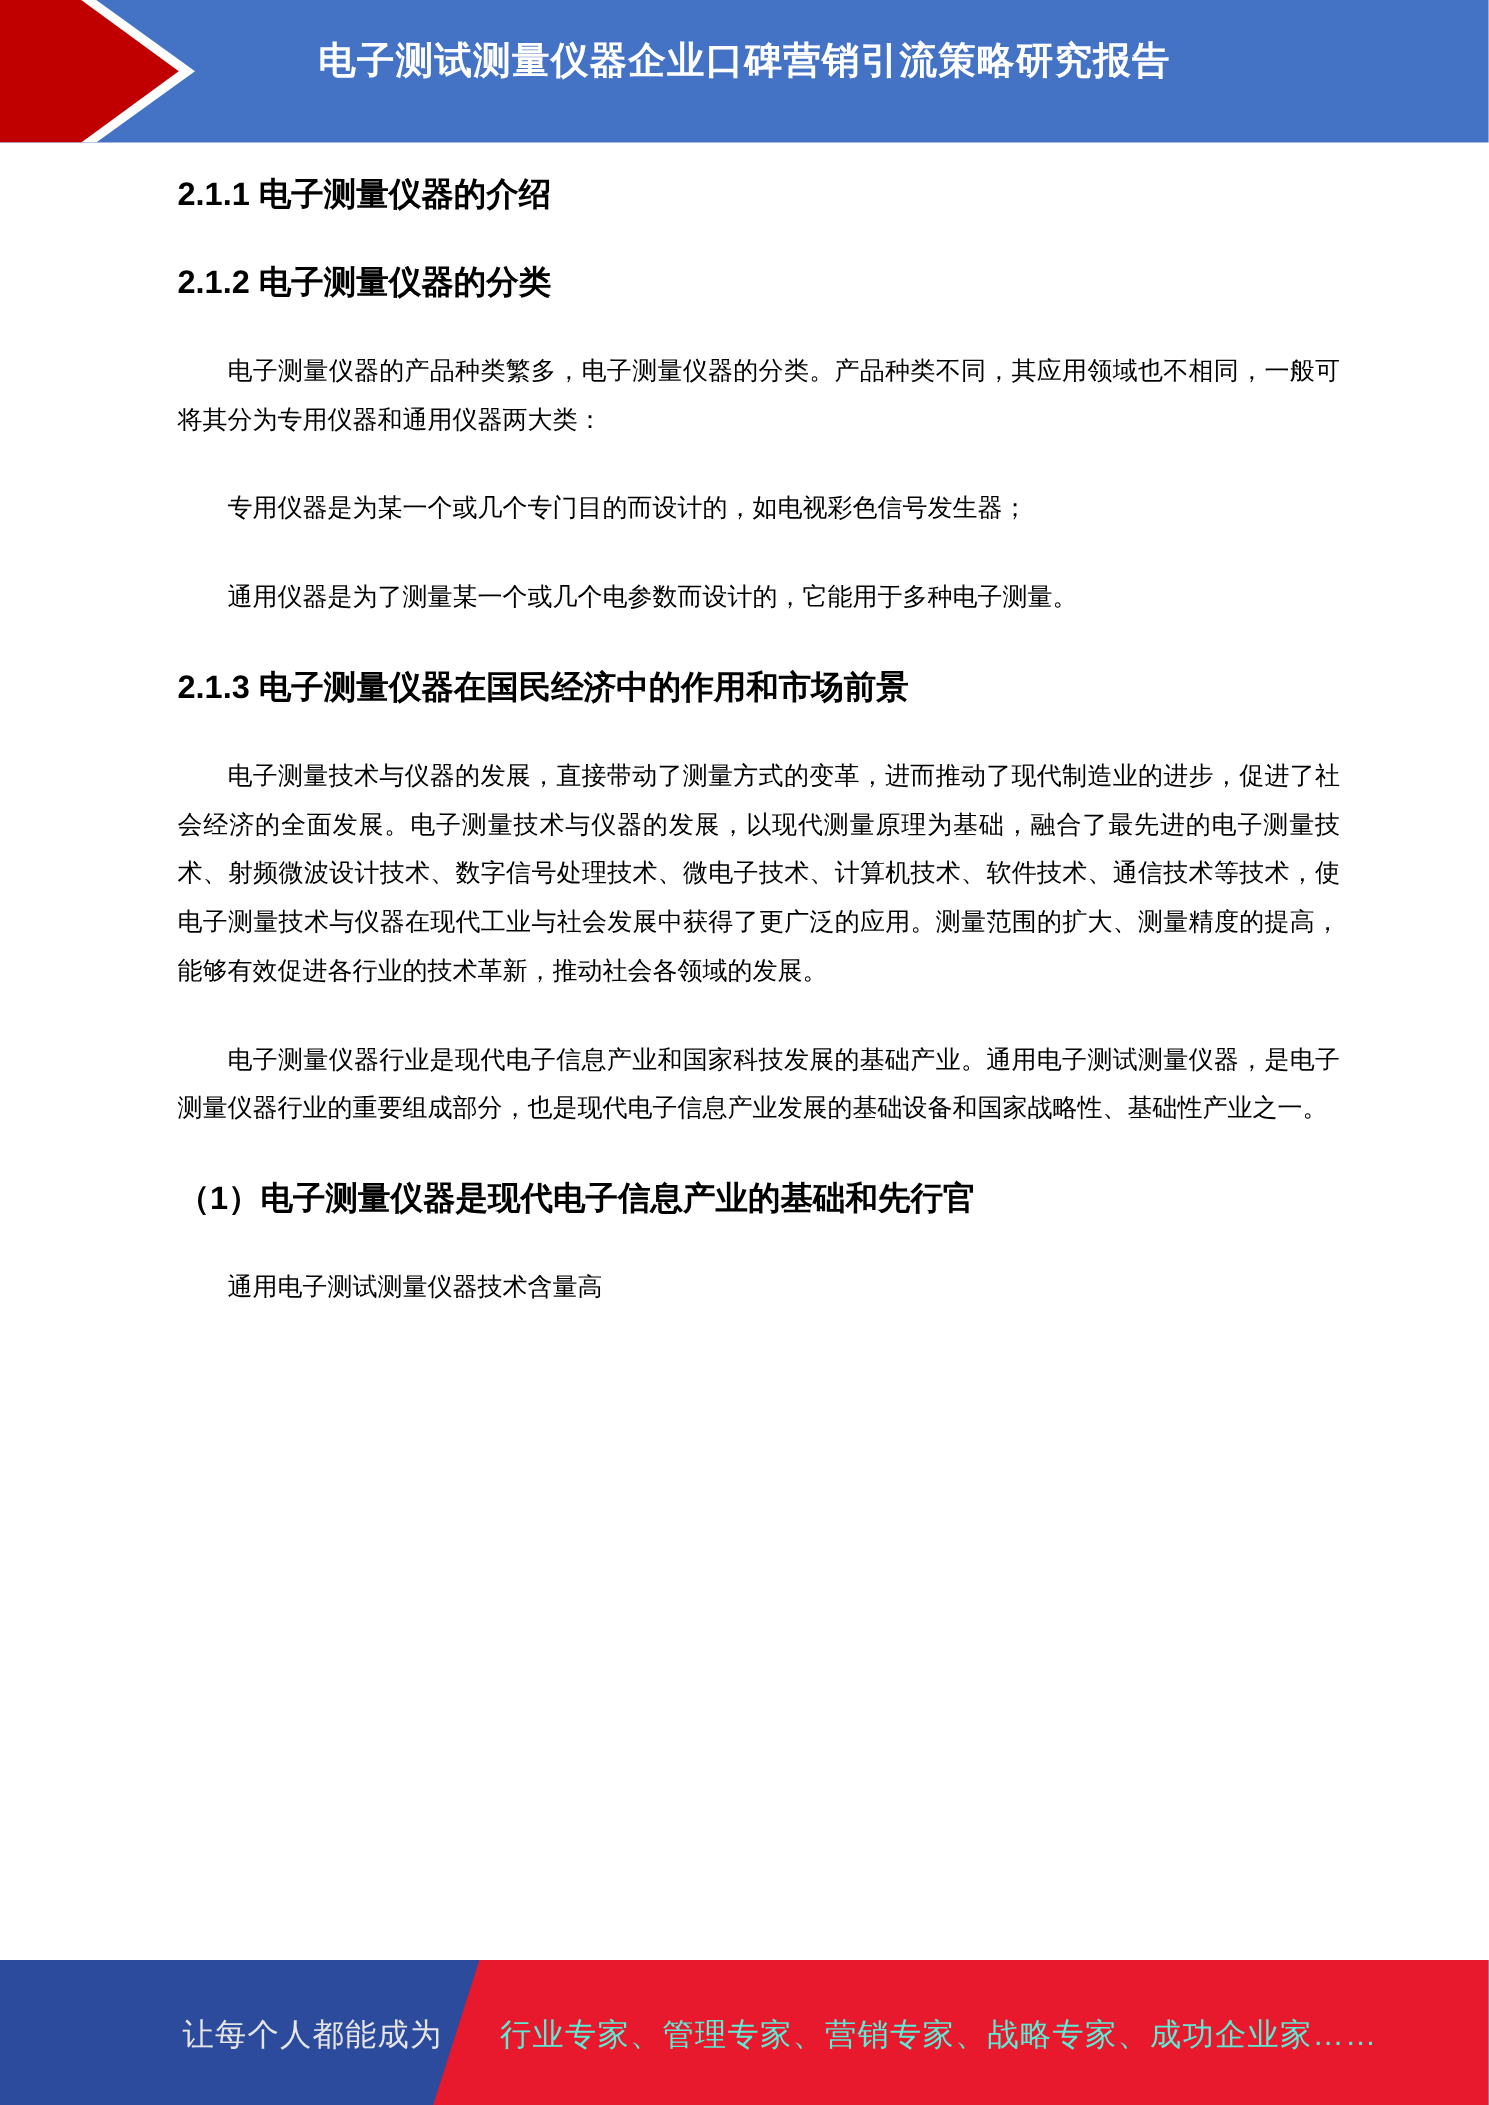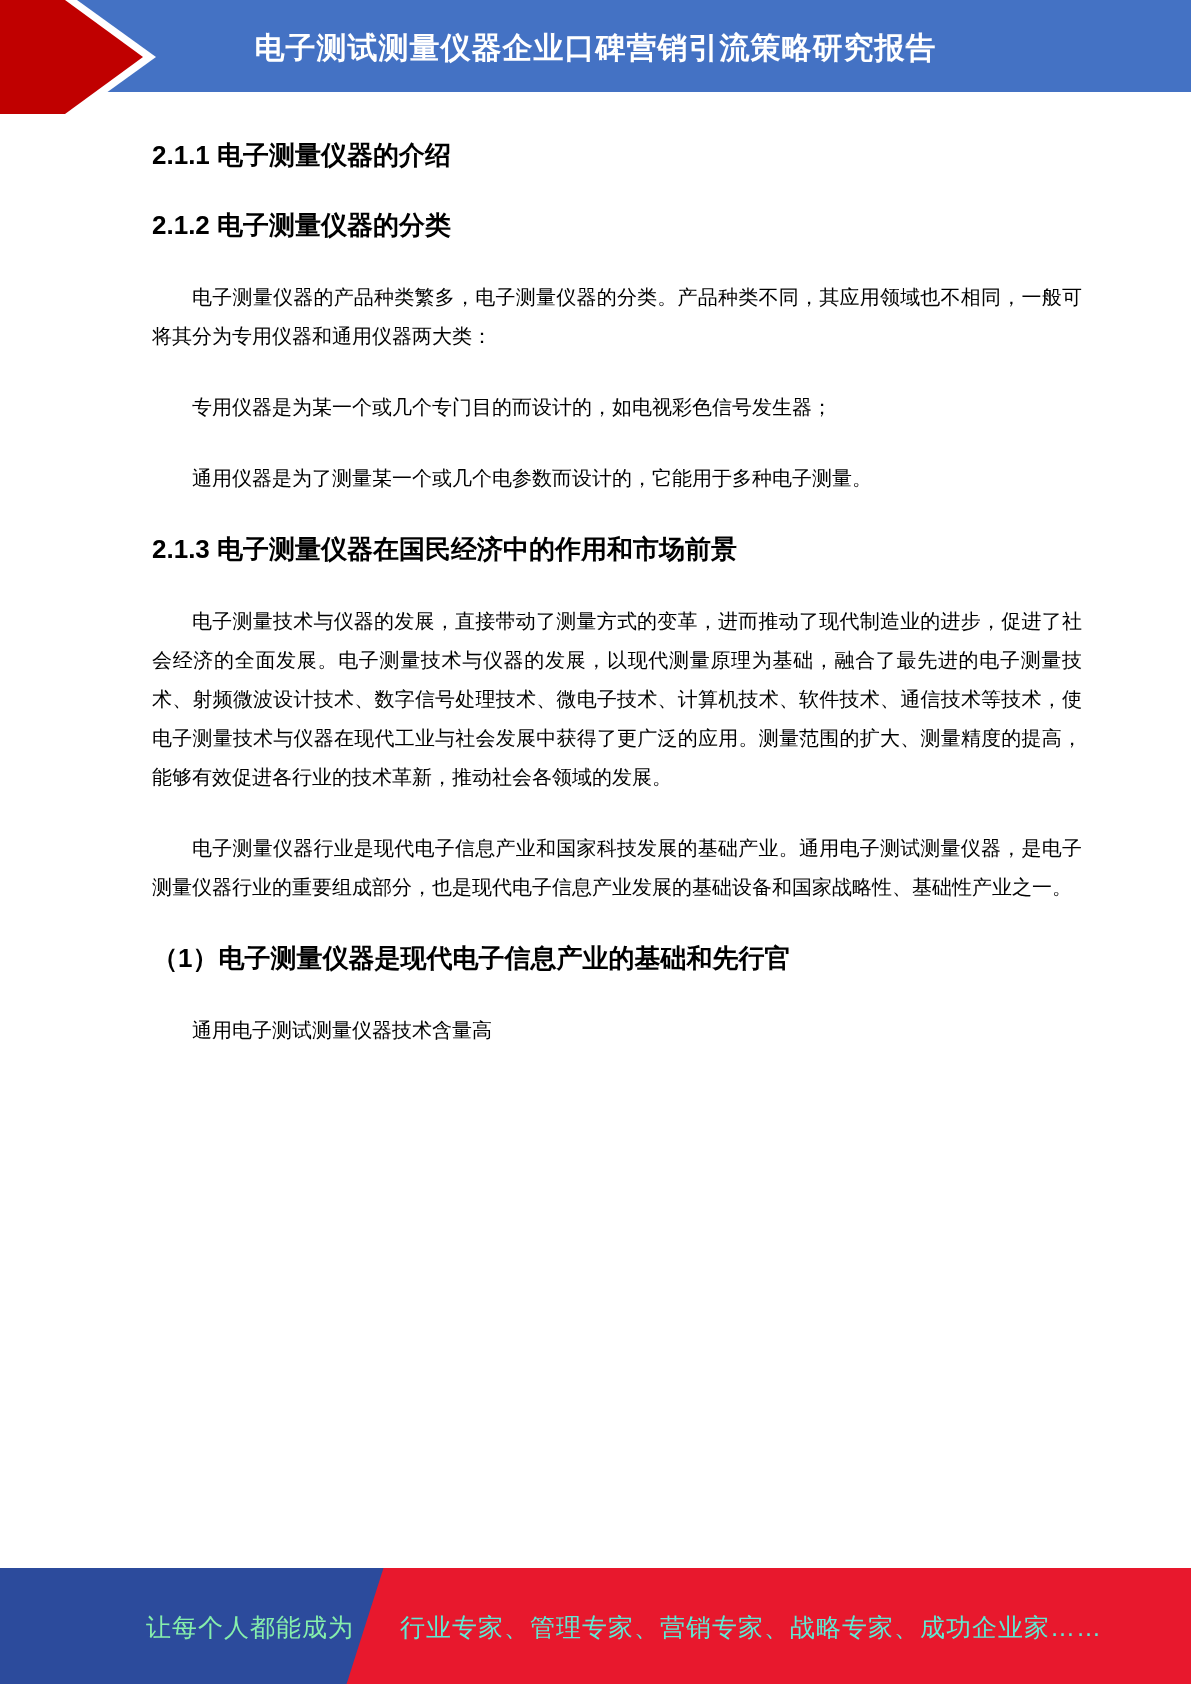--- a/index.html
+++ b/index.html
@@ -12,37 +12,37 @@
   *{box-sizing:border-box;}
   html,body{margin:0;padding:0;}
   body{
     width:1191px;height:1684px;position:relative;background:#ffffff;
     font-family:"Liberation Serif","DejaVu Serif",serif;color:var(--ink);
     overflow:hidden;
   }
 
   
   .page-header{
-    position:absolute;top:0;left:0;width:1191px;height:92px;
+    position:absolute;top:0;left:0;width:1191px;height:114px;
     background:var(--header-blue);
   }
   .arrow-svg{position:absolute;left:0;top:0;display:block;}
   .arrow-outline{fill:#ffffff;}
   .arrow-body{fill:var(--arrow-red);}
   .report-title{
     position:absolute;left:0;top:0;width:100%;height:114px;
     display:flex;align-items:center;justify-content:center;
     color:#ffffff;font-family:"Liberation Sans","DejaVu Sans",sans-serif;
     font-weight:bold;font-size:30px;letter-spacing:1px;
     padding-bottom:18px;
   }
 
   
   .content{
-    position:absolute;top:114px;left:14px;width:1150px;
+    position:absolute;top:114px;left:4px;width:1150px;
     padding:24px 82px 0 138px;
   }
   .heading{
     font-family:"Liberation Sans","DejaVu Sans",sans-serif;
     font-weight:bold;font-size:26px;line-height:34px;
     margin:34px 0 36px;color:var(--ink);
   }
   .heading:first-child{margin-top:0;}
   .subheading{
     font-family:"Liberation Sans","DejaVu Sans",sans-serif;
@@ -64,21 +64,21 @@
     position:absolute;left:0;top:1568px;width:1191px;height:116px;
     background:var(--footer-blue);overflow:hidden;
   }
   .footer-red-shape{
     position:absolute;top:0;left:0;width:100%;height:100%;
     background:var(--footer-red);
     clip-path:polygon(32.2% 0, 100% 0, 100% 100%, 29.1% 100%);
   }
   .footer-left-text{
     position:absolute;left:146px;top:50%;transform:translateY(-46%);
-    color:#86efac;font-size:25px;letter-spacing:1px;
+    color:#e5e5e5;font-size:25px;letter-spacing:1px;
     font-family:"Liberation Sans","DejaVu Sans",sans-serif;
   }
   .footer-right-text{
     position:absolute;left:400px;top:50%;transform:translateY(-46%);
     color:#5eead4;font-size:25px;letter-spacing:1px;white-space:nowrap;
     font-family:"Liberation Sans","DejaVu Sans",sans-serif;
   }
 </style>
 </head>
 <body>

